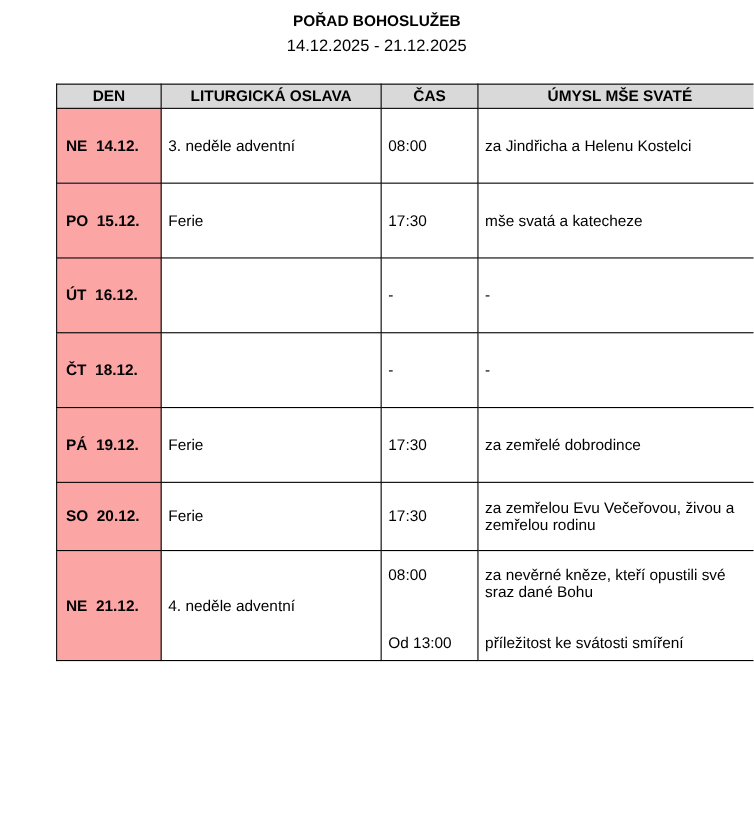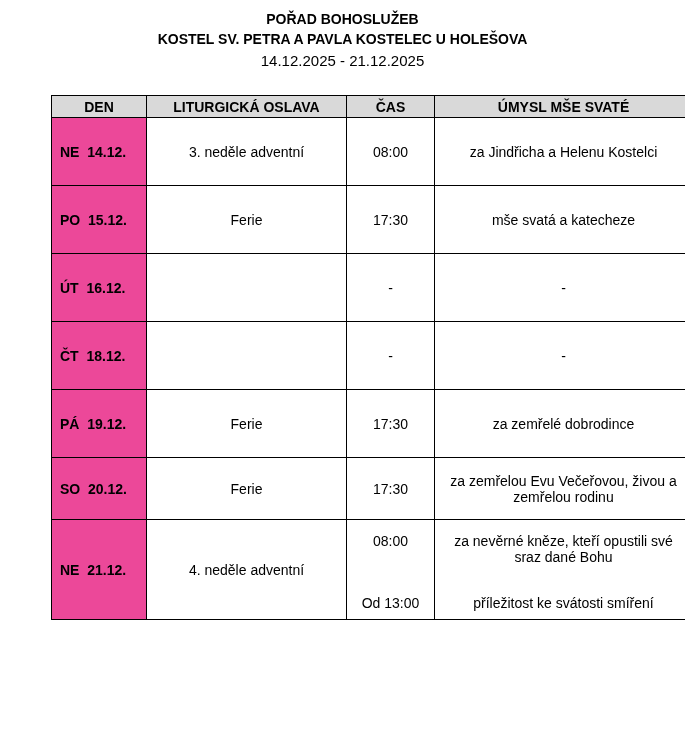--- a/index.html
+++ b/index.html
@@ -40,27 +40,27 @@
     background: #d9d9d9;
     font-weight: bold;
     font-size: 14px;
     height: 22px;
     padding: 2px 4px;
     text-align: center;
   }
 
   td {
     font-size: 14px;
-    text-align: center;
+    text-align: left;
     vertical-align: middle;
     padding: 2px 6px;
   }
 
   td.den {
-    background: #ec4899;
+    background: #fca5a5;
     font-weight: bold;
     text-align: left;
     padding-left: 8px;
     white-space: pre;
   }
 
   tr.r      { height: 68px; }
   tr.r-so   { height: 62px; }
   tr.r-last { height: 100px; }
 
@@ -86,21 +86,20 @@
   }
 </style>
 </head>
 <body>
 
 <div class="page">
   <div class="content">
 
     <div class="title-block">
       <div class="doc-title">POŘAD BOHOSLUŽEB</div>
-      <div class="doc-subtitle">KOSTEL SV. PETRA A PAVLA KOSTELEC U HOLEŠOVA</div>
       <div class="doc-date">14.12.2025 - 21.12.2025</div>
     </div>
 
     <table class="schedule">
       <colgroup>
         <col class="c-den">
           <col class="c-osl">
           <col class="c-cas">
           <col class="c-umysl">
       </colgroup>

